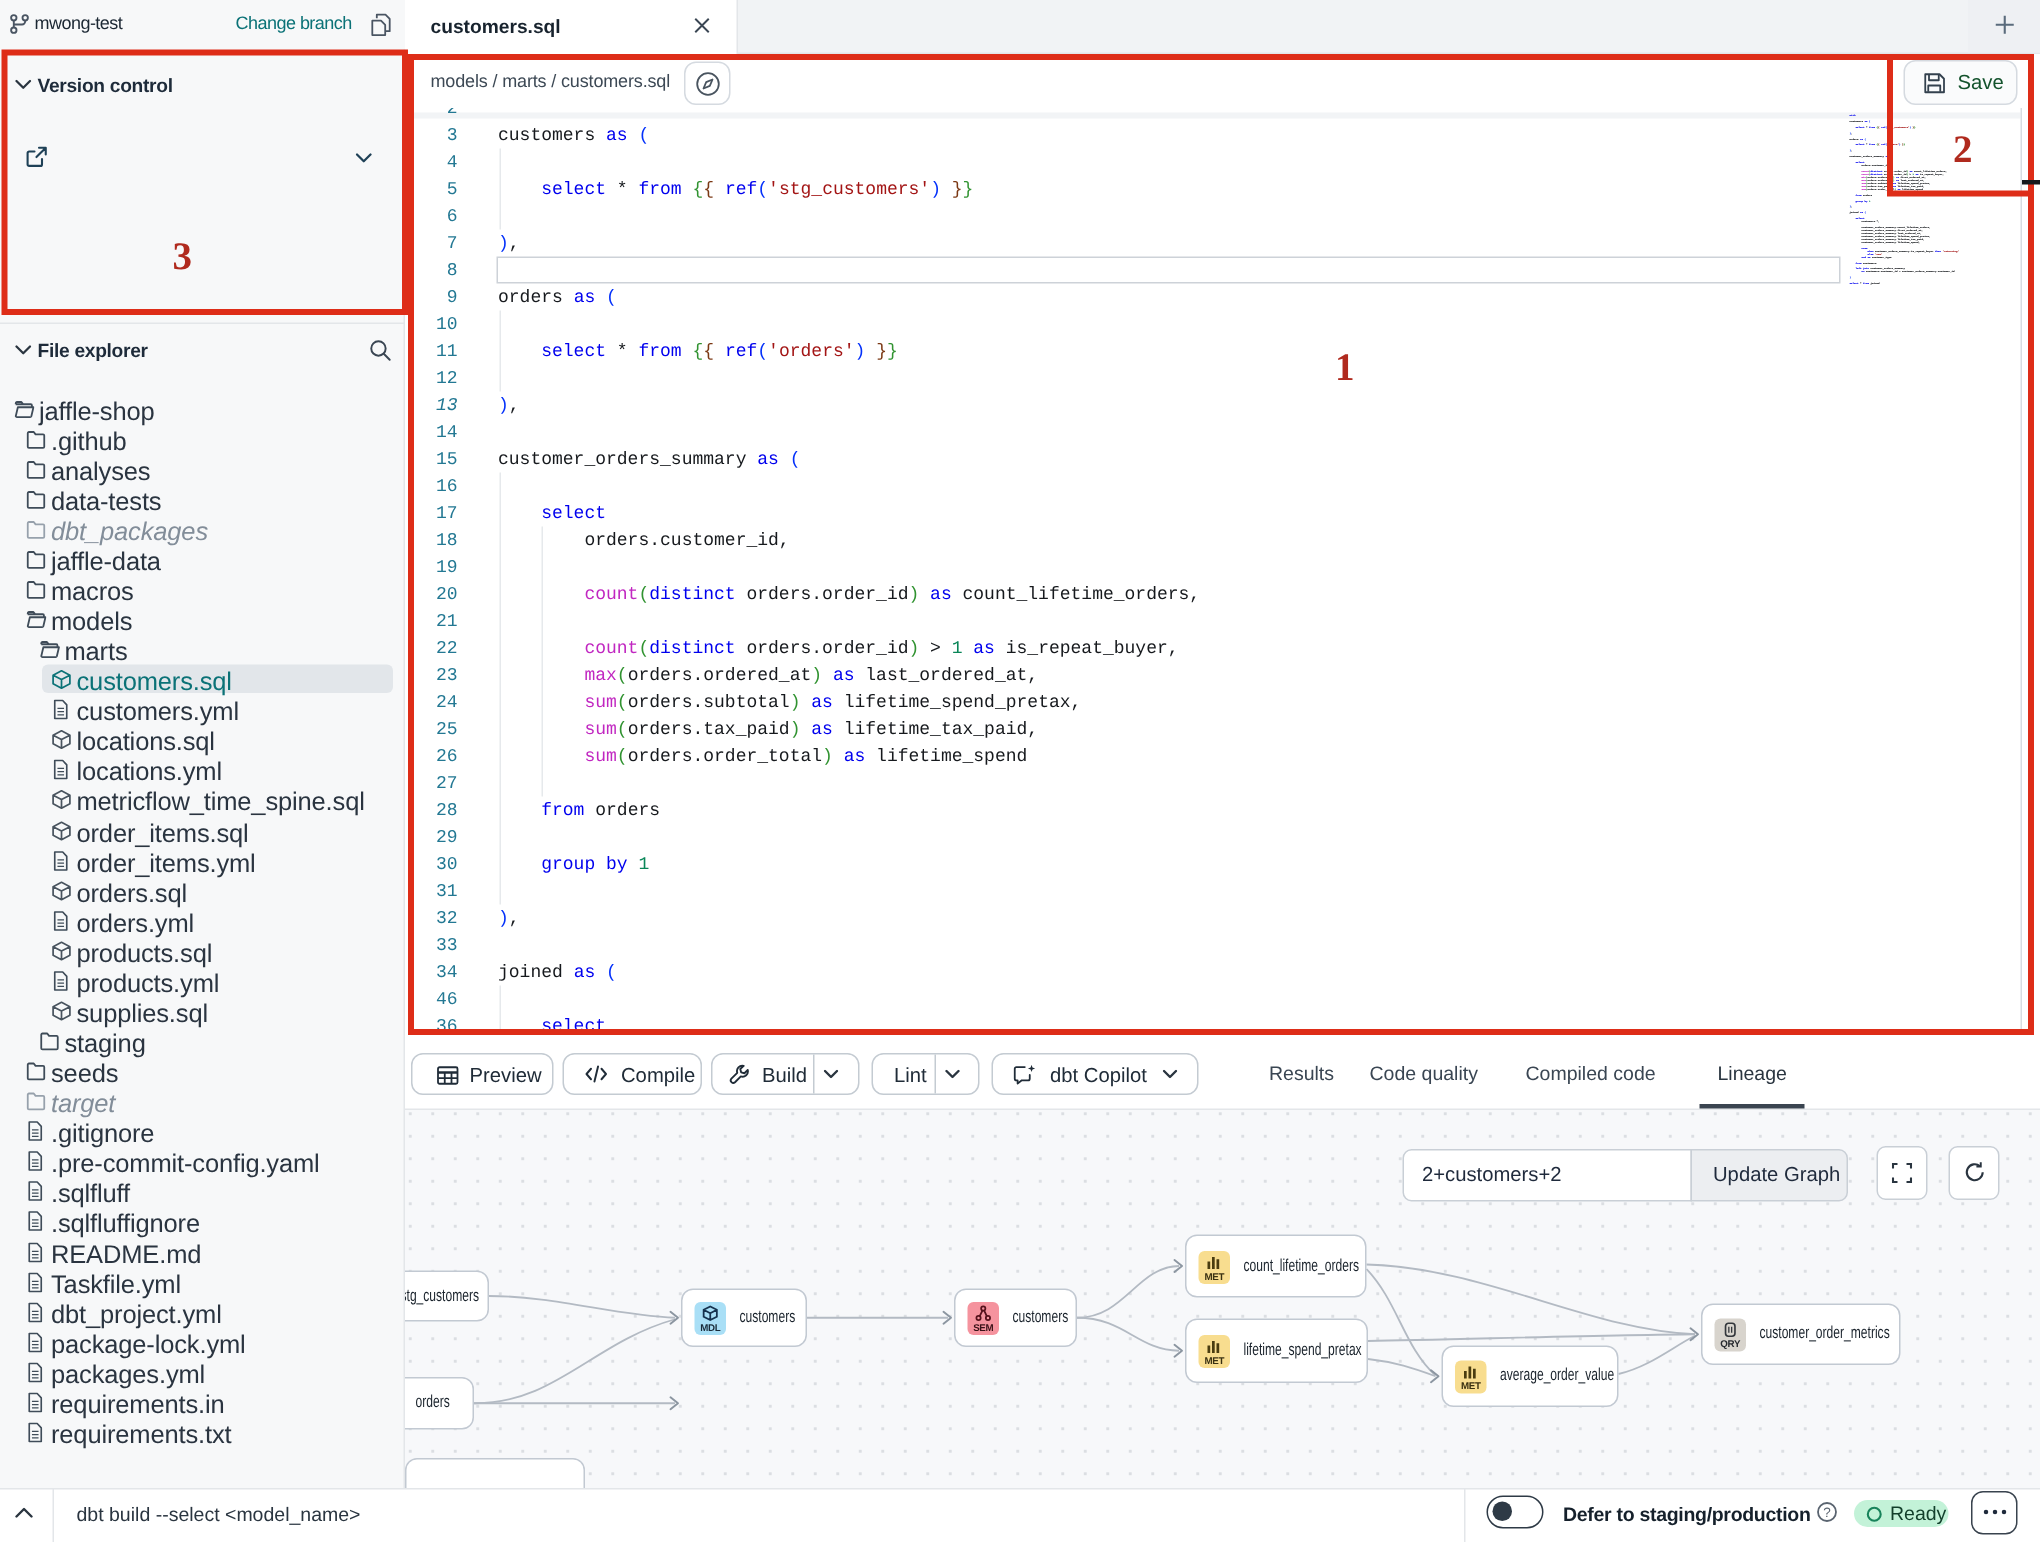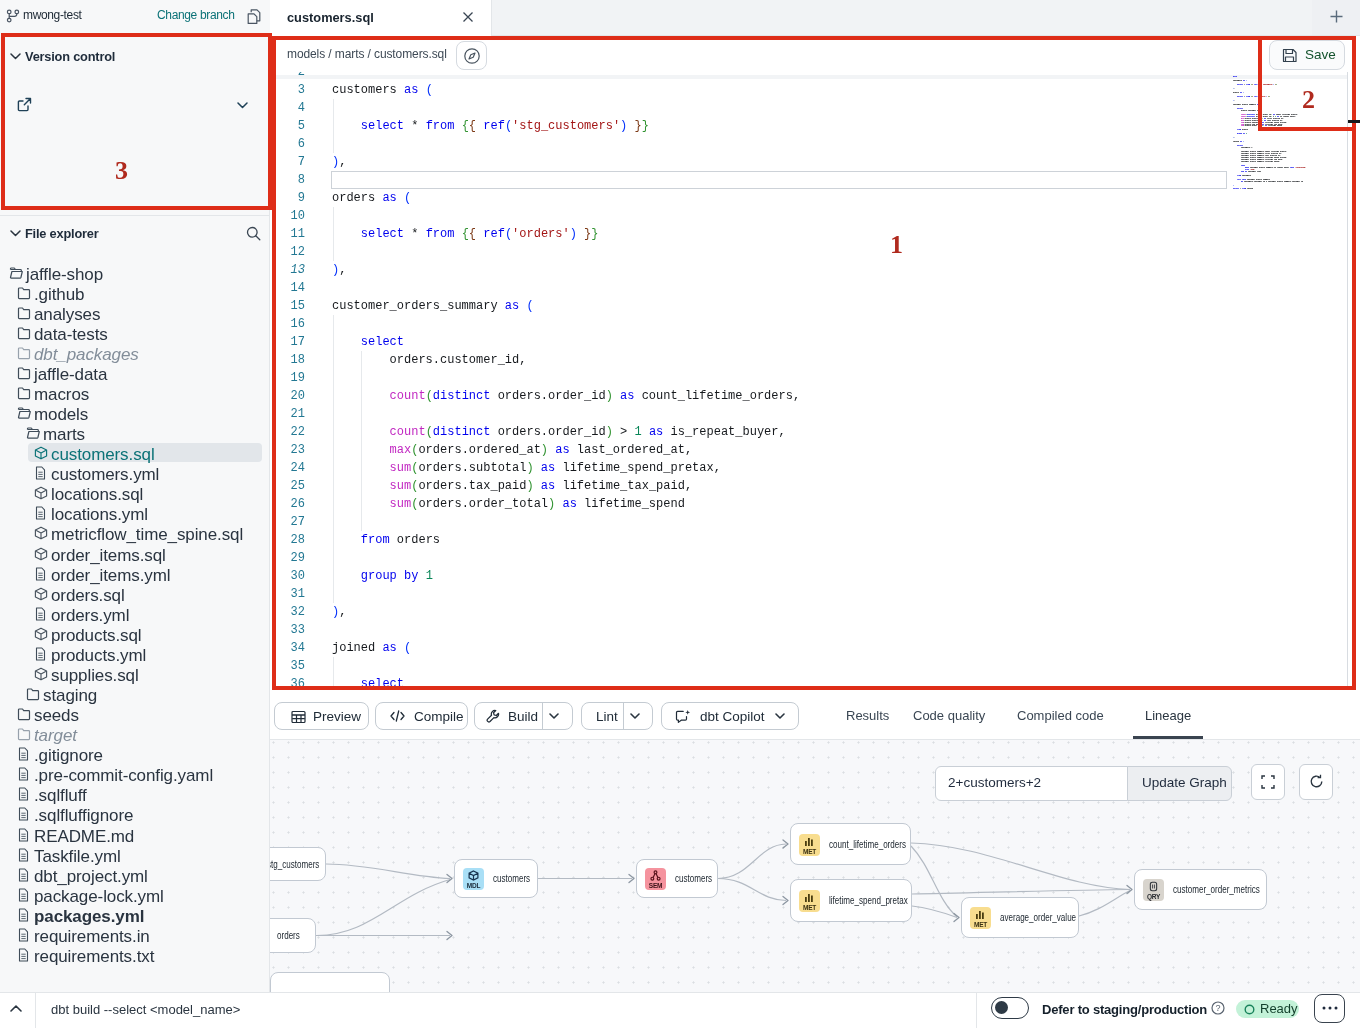--- a/index.html
+++ b/index.html
@@ -369,21 +369,21 @@
       </div>
 <div class="trow" style="left:0; top:642.7px; width:270px;">
         <span class="ticon" style="left:17px;">
           <svg width="13" height="14" viewBox="0 0 13 14" fill="none" stroke="#3F4C59" stroke-width="1.1">
             <path d="M2.5 1 h5.3 l2.7 2.9 v9.1 h-8 z" stroke-linejoin="round"></path>
             <path d="M4.3 6.2 h4.4 M4.3 8.4 h4.4 M4.3 10.6 h4.4" stroke-width="0.85"></path>
           </svg>
         </span>
         <span class="tlabel " style="left:34px;">package-lock.yml</span>
       </div>
-<div class="trow" style="left:0; top:662.7px; width:234px;font-weight:bold;">
+<div class="trow" style="left:0; top:662.7px; width:234px;">
         <span class="ticon" style="left:17px;">
           <svg width="13" height="14" viewBox="0 0 13 14" fill="none" stroke="#3F4C59" stroke-width="1.1">
             <path d="M2.5 1 h5.3 l2.7 2.9 v9.1 h-8 z" stroke-linejoin="round"></path>
             <path d="M4.3 6.2 h4.4 M4.3 8.4 h4.4 M4.3 10.6 h4.4" stroke-width="0.85"></path>
           </svg>
         </span>
         <span class="tlabel " style="left:34px;">packages.yml</span>
       </div>
 <div class="trow" style="left:0; top:682.8px; width:270px;">
         <span class="ticon" style="left:17px;">
@@ -476,21 +476,21 @@
 <div class="gutnum" style="top:495px; left:0;">30</div>
 <div class="codeline" style="top:495px;">    <span class="k">group by</span> <span class="n">1</span></div>
 <div class="gutnum" style="top:513px; left:0;">31</div>
 <div class="codeline" style="top:513px;"></div>
 <div class="gutnum" style="top:531px; left:0;">32</div>
 <div class="codeline" style="top:531px;"><span class="b1">)</span>,</div>
 <div class="gutnum" style="top:549px; left:0;">33</div>
 <div class="codeline" style="top:549px;"></div>
 <div class="gutnum" style="top:567px; left:0;">34</div>
 <div class="codeline" style="top:567px;">joined <span class="k">as</span> <span class="b1">(</span></div>
-<div class="gutnum" style="top:585px; left:0;">35</div>
+<div class="gutnum" style="top:585px; left:0;">46</div>
 <div class="codeline" style="top:585px;"></div>
 <div class="gutnum" style="top:603px; left:0;">36</div>
 <div class="codeline" style="top:603px;">    <span class="k">select</span></div>
     </div>
   <div class="abs editright"></div>
 
   <div class="abs toolbar"></div>
 <div class="tbtn" style="left:274px; width:95px;">
       <div style="position:absolute; left:16px; top:6.5px;">
         <svg width="15" height="14" viewBox="0 0 15 14" fill="none" stroke="#202C38" stroke-width="1.2">

